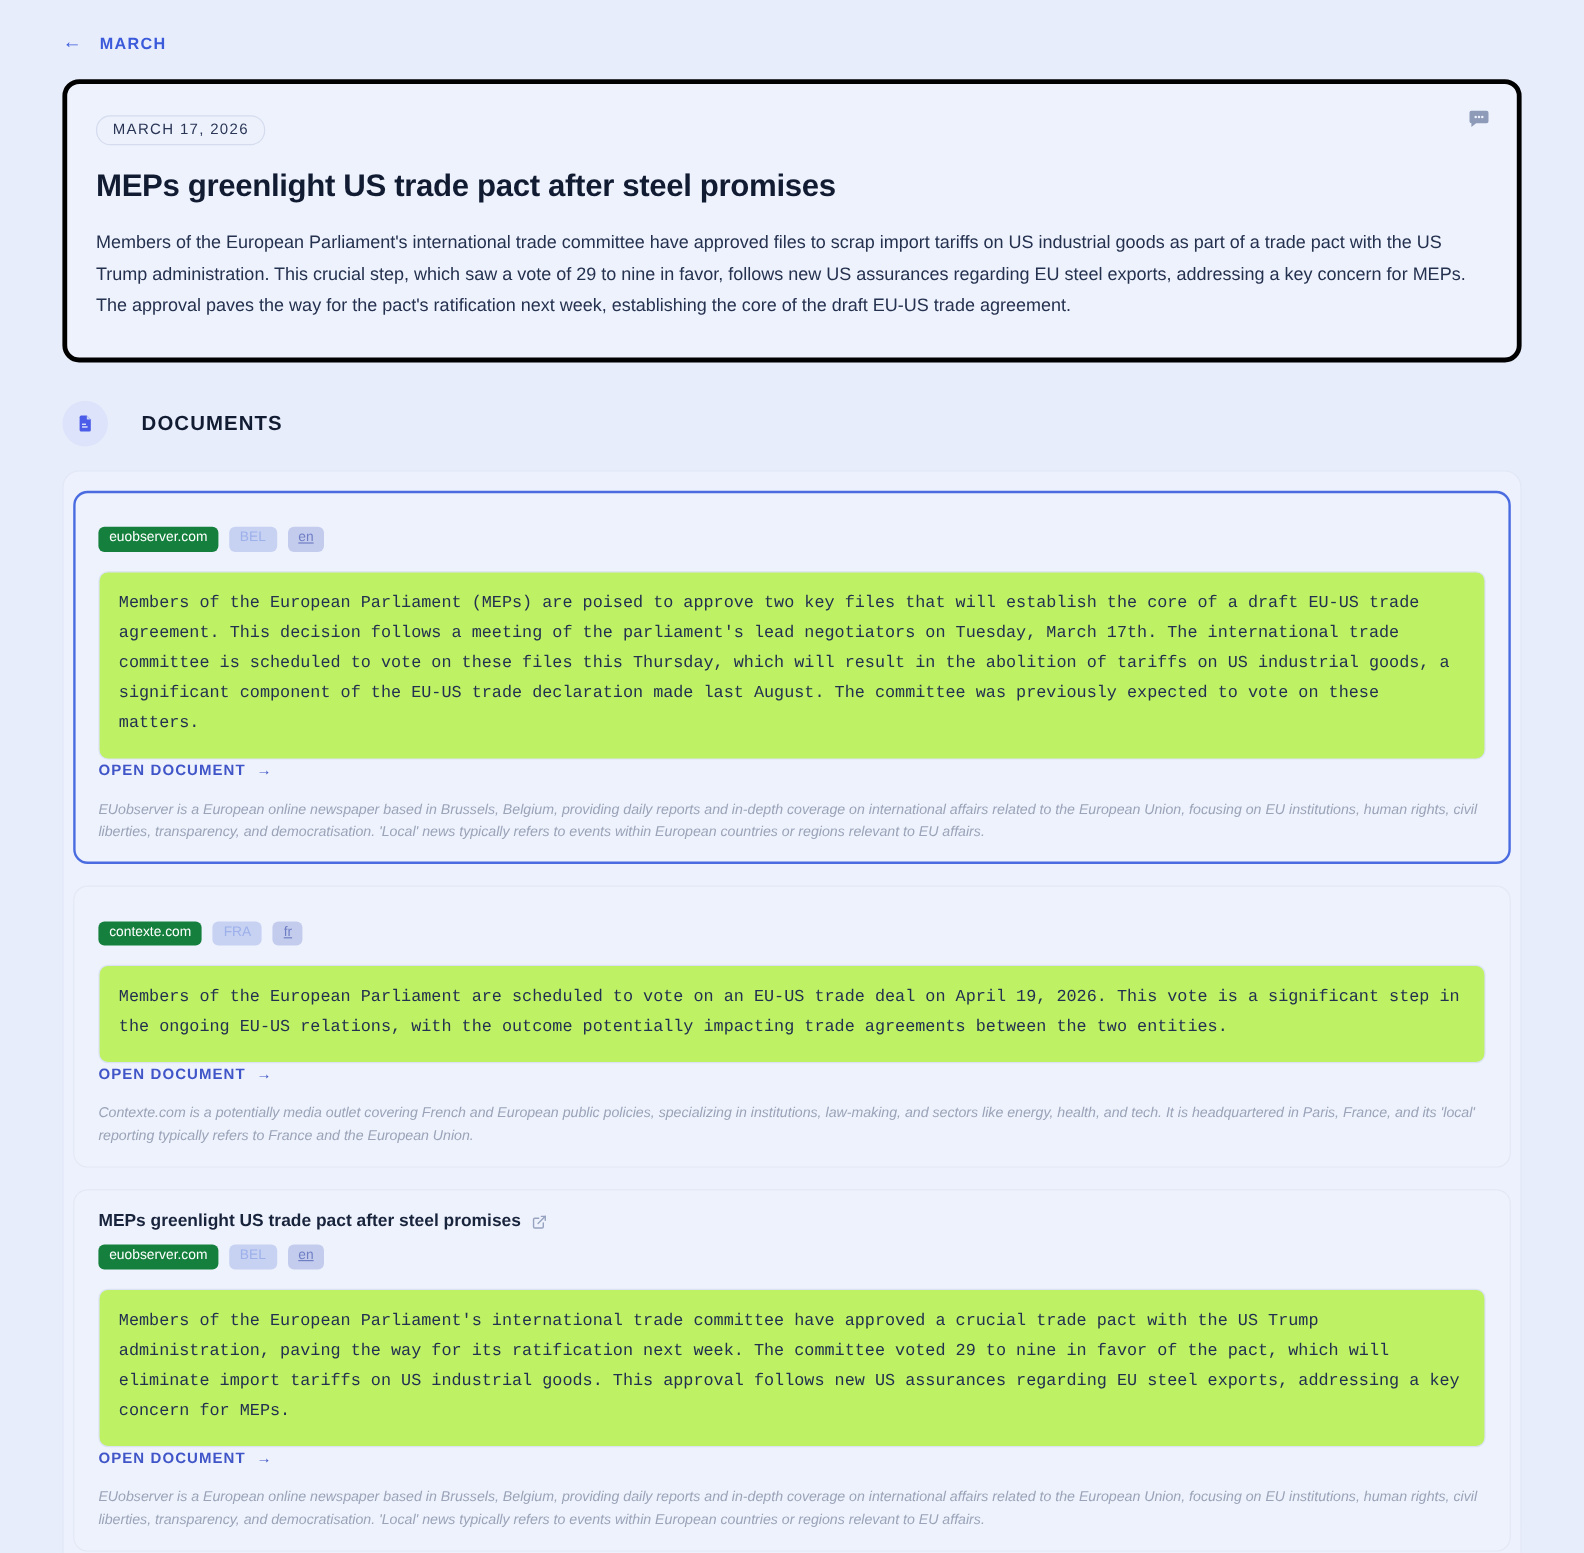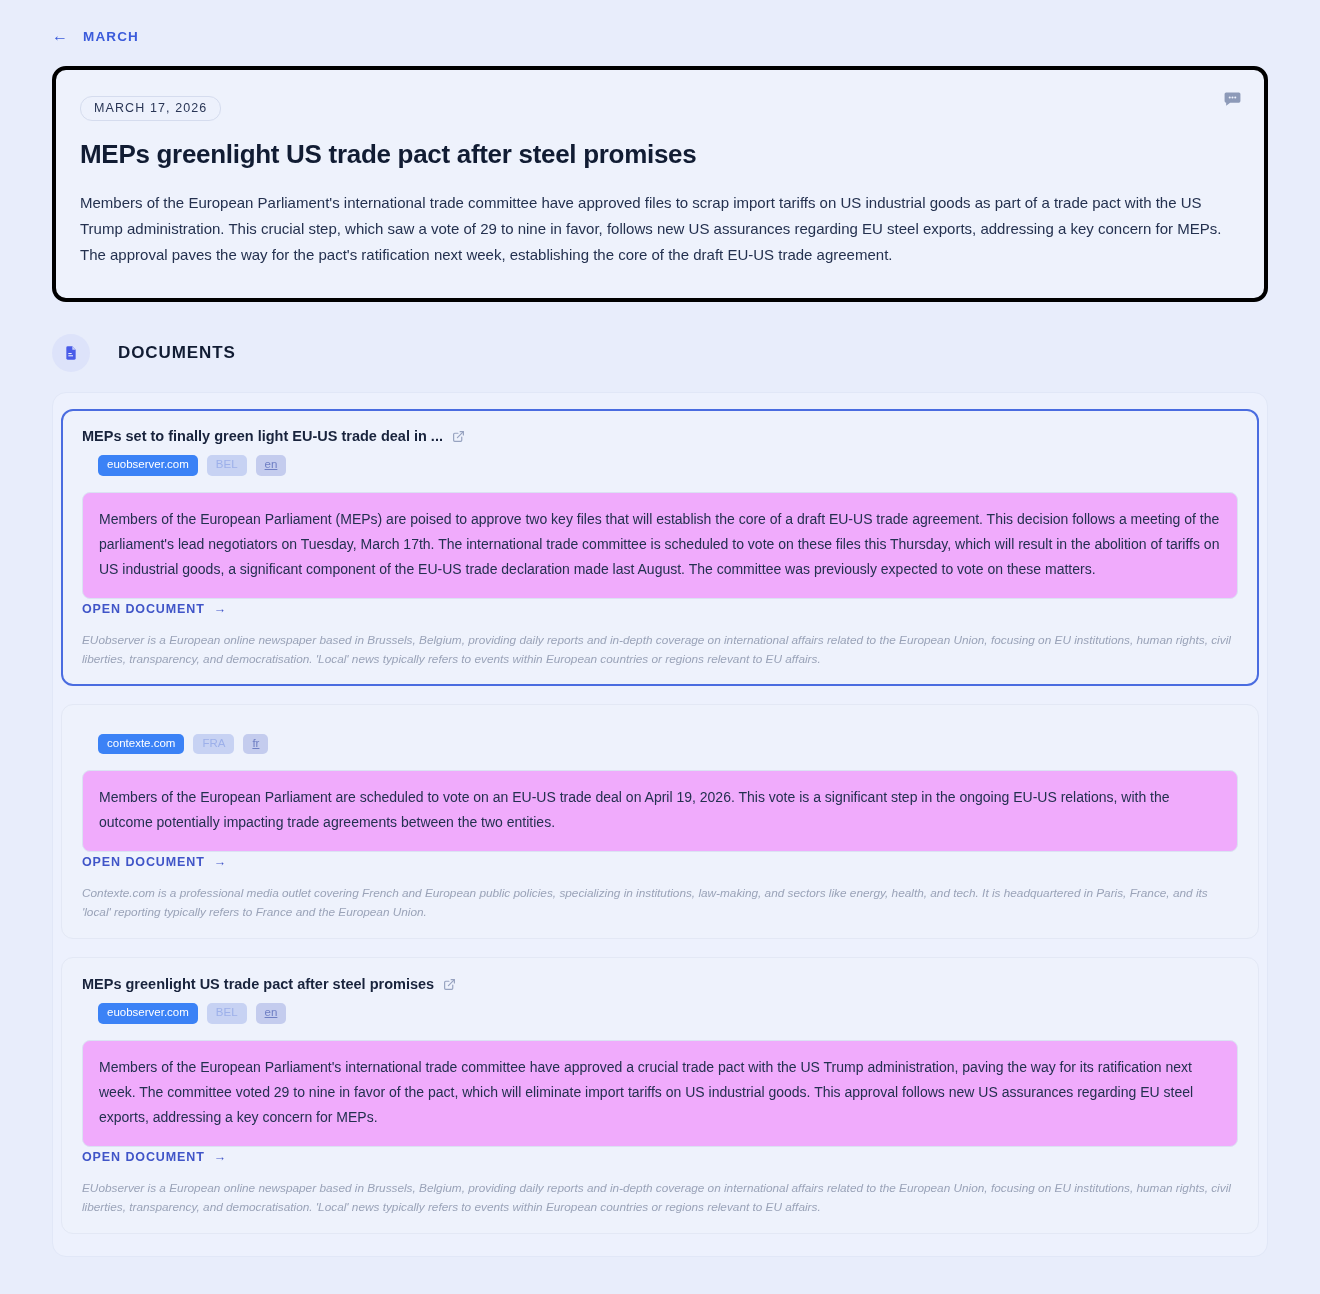--- a/index.html
+++ b/index.html
@@ -110,33 +110,34 @@
     font-size: 14.5px; font-weight: bold; color: #18233c;
   }
   .ext-link { cursor: pointer; display: inline-flex; }
   .badges { display: flex; align-items: center; gap: 9px; margin-top: 11px; }
   .badge {
     font-size: 11.5px;
     border-radius: 5px;
     padding: 4px 9px 5px 9px;
     line-height: 1;
   }
-  .badge-domain { background: #3b82f6; color: #ffffff; margin-left: 16px; }
+  .badge-domain { background: #15803d; color: #ffffff; }
   .badge-country { background: #c7d2f3; color: #9db0ea; }
   .badge-lang { background: #c4ccee; color: #6f7fc4; text-decoration: underline; }
 
   .quote-box {
     margin-top: 16px;
-    background: #f0abfc;
+    background: #bef264;
     border: 1px solid #dbe2f3;
     border-radius: 8px;
     padding: 14px 16px 16px 16px;
     font-size: 14px;
     line-height: 25px;
     color: #233050;
+    font-family: Liberation Mono, monospace;
   }
   .open-doc {
     display: inline-flex; align-items: center; gap: 9px;
     margin-top: 1px;
     color: #4055c8; font-size: 12.5px; font-weight: bold;
     letter-spacing: 0.9px; cursor: pointer;
   }
   .doc-note {
     margin-top: 14px;
     font-size: 11.8px;
@@ -177,30 +178,20 @@
       <rect x="8" y="12" width="5" height="1.6" fill="#eef2fc"></rect>
       <rect x="8" y="15.4" width="7" height="1.6" fill="#eef2fc"></rect>
     </svg>
   </span>
   <span class="section-title">DOCUMENTS</span>
 </div>
 
 <div class="docs-panel">
 
   <div class="doc-card selected">
-    <div class="doc-title-row">
-      <span class="doc-title">MEPs set to finally green light EU-US trade deal in ...</span>
-      <span class="ext-link">
-        <svg width="13" height="13" viewBox="0 0 24 24" fill="none" stroke="#97a3c0" stroke-width="2.2" stroke-linecap="round" stroke-linejoin="round">
-          <path d="M18 13v6a2 2 0 0 1-2 2H5a2 2 0 0 1-2-2V8a2 2 0 0 1 2-2h6"></path>
-          <polyline points="15 3 21 3 21 9"></polyline>
-          <line x1="10" y1="14" x2="21" y2="3"></line>
-        </svg>
-      </span>
-    </div>
     <div class="badges">
       <span class="badge badge-domain">euobserver.com</span>
       <span class="badge badge-country">BEL</span>
       <span class="badge badge-lang">en</span>
     </div>
     <div class="quote-box">Members of the European Parliament (MEPs) are poised to approve two key files that will establish the core of a draft EU-US trade agreement. This decision follows a meeting of the parliament's lead negotiators on Tuesday, March 17th. The international trade committee is scheduled to vote on these files this Thursday, which will result in the abolition of tariffs on US industrial goods, a significant component of the EU-US trade declaration made last August. The committee was previously expected to vote on these matters.</div>
     <div class="open-doc">
       <span>OPEN DOCUMENT</span>
       <span>→</span>
     </div>
@@ -211,21 +202,21 @@
     <div class="badges">
       <span class="badge badge-domain">contexte.com</span>
       <span class="badge badge-country">FRA</span>
       <span class="badge badge-lang">fr</span>
     </div>
     <div class="quote-box">Members of the European Parliament are scheduled to vote on an EU-US trade deal on April 19, 2026. This vote is a significant step in the ongoing EU-US relations, with the outcome potentially impacting trade agreements between the two entities.</div>
     <div class="open-doc">
       <span>OPEN DOCUMENT</span>
       <span>→</span>
     </div>
-    <div class="doc-note">Contexte.com is a professional media outlet covering French and European public policies, specializing in institutions, law-making, and sectors like energy, health, and tech. It is headquartered in Paris, France, and its 'local' reporting typically refers to France and the European Union.</div>
+    <div class="doc-note">Contexte.com is a potentially media outlet covering French and European public policies, specializing in institutions, law-making, and sectors like energy, health, and tech. It is headquartered in Paris, France, and its 'local' reporting typically refers to France and the European Union.</div>
   </div>
 
   <div class="doc-card">
     <div class="doc-title-row">
       <span class="doc-title">MEPs greenlight US trade pact after steel promises</span>
       <span class="ext-link">
         <svg width="13" height="13" viewBox="0 0 24 24" fill="none" stroke="#97a3c0" stroke-width="2.2" stroke-linecap="round" stroke-linejoin="round">
           <path d="M18 13v6a2 2 0 0 1-2 2H5a2 2 0 0 1-2-2V8a2 2 0 0 1 2-2h6"></path>
           <polyline points="15 3 21 3 21 9"></polyline>
           <line x1="10" y1="14" x2="21" y2="3"></line>

